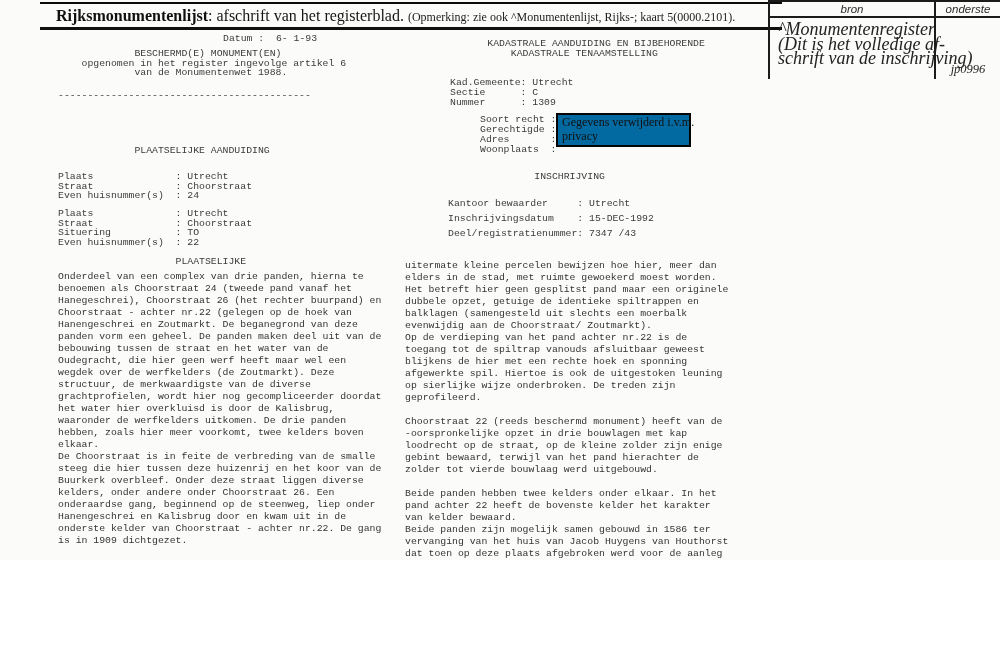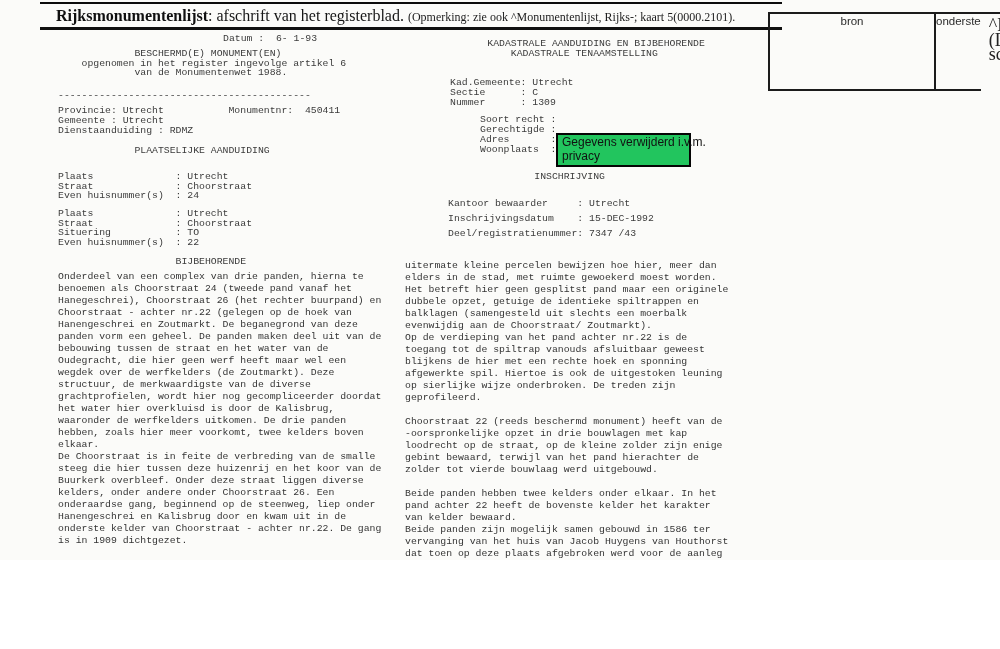--- a/index.html
+++ b/index.html
@@ -25,25 +25,26 @@
   .title-rest{
     font-family:"Liberation Serif", serif;
     font-size:16px;color:#161616;
   }
   .title-note{
     font-family:"Liberation Serif", serif;
     font-size:12px;color:#1c1c1c;
   }
   
   .source-table{
-    position:absolute;left:768px;top:12px;width:232px;height:79px;
+    position:absolute;left:768px;top:0;width:232px;height:79px;
     border-top:2px solid #1b1b1b;
     border-left:2px solid #1b1b1b;
-    display:flex;flex-direction:row;
+    display:flex;flex-direction:column;
     box-sizing:border-box;
+    font-style:italic;
   }
   .st-head{display:flex;border-bottom:2px solid #1b1b1b;}
   .st-cell-h{
     font-size:11.5px;color:#2b2b2b;text-align:center;
     padding:1px 0 1px 0;
   }
   .st-c1{width:164px;box-sizing:border-box;}
   .st-c2{flex:1;border-left:2px solid #1b1b1b;box-sizing:border-box;}
   .st-body{display:flex;flex:1;}
   .st-bron{
@@ -83,26 +84,25 @@
   .b-kad-title{left:405px;top:39px;}
   .b-kad-fields{left:450px;top:78px;}
   .b-recht{left:480px;top:115px;}
   .b-insch-title{left:405px;top:171px;}
   .b-insch-fields{left:448px;top:196px;}
   .b-right-body{left:405px;top:260px;}
   
   .privacy-box{
     position:absolute;left:556px;top:113px;width:124px;
     border:2.5px solid #050505;
-    background:#22c55e;
-    font-family:Liberation Sans, sans-serif;
+    background:#0369a1;
+    font-family:Liberation Serif, serif;
     font-size:12px;line-height:13.5px;color:#111;
     padding:1px 3px 2px 4px;
     white-space:pre;
-    margin-top:20px;
   }
 </style>
 </head>
 <body>
 
 <div class="page">
 
   <div class="title-bar">
     <span class="title-main">Rijksmonumentenlijst</span><span class="title-rest">: afschrift van het registerblad. </span><span class="title-note">(Opmerking: zie ook ^Monumentenlijst, Rijks-; kaart 5(0000.2101).</span>
   </div>
@@ -118,32 +118,29 @@
 schrift van de inschrijving)</div>
       <div class="st-verwerkt st-c2">jp0996</div>
     </div>
   </div>
 
   <div class="t b-datum">Datum :  6- 1-93</div>
   <div class="t b-monument lh96">             BESCHERMD(E) MONUMENT(EN)
     opgenomen in het register ingevolge artikel 6
              van de Monumentenwet 1988.</div>
   <div class="t b-divider">-------------------------------------------</div>
-  <div class="t b-admin lh10">Provincie: Utrecht           Monumentnr:  450411
-Gemeente : Utrecht
-Dienstaanduiding : RDMZ</div>
   <div class="t b-plaats-title">             PLAATSELIJKE AANDUIDING</div>
   <div class="t b-addr1 lh96">Plaats              : Utrecht
 Straat              : Choorstraat
 Even huisnummer(s)  : 24</div>
   <div class="t b-addr2 lh96">Plaats              : Utrecht
 Straat              : Choorstraat
 Situering           : TO
 Even huisnummer(s)  : 22</div>
-  <div class="t b-omschr-title">                    BIJBEHORENDE</div>
+  <div class="t b-omschr-title">                    PLAATSELIJKE</div>
   <div class="t b-left-body body-text">Onderdeel van een complex van drie panden, hierna te
 benoemen als Choorstraat 24 (tweede pand vanaf het
 Hanegeschrei), Choorstraat 26 (het rechter buurpand) en
 Choorstraat - achter nr.22 (gelegen op de hoek van
 Hanengeschrei en Zoutmarkt. De beganegrond van deze
 panden vorm een geheel. De panden maken deel uit van de
 bebouwing tussen de straat en het water van de
 Oudegracht, die hier geen werf heeft maar wel een
 wegdek over de werfkelders (de Zoutmarkt). Deze
 structuur, de merkwaardigste van de diverse

